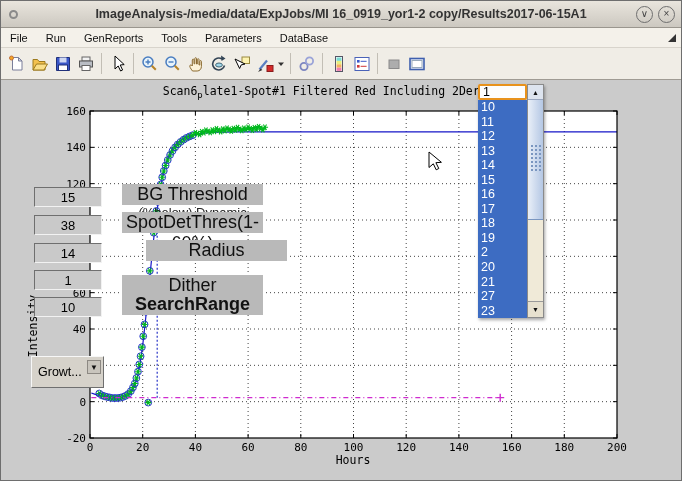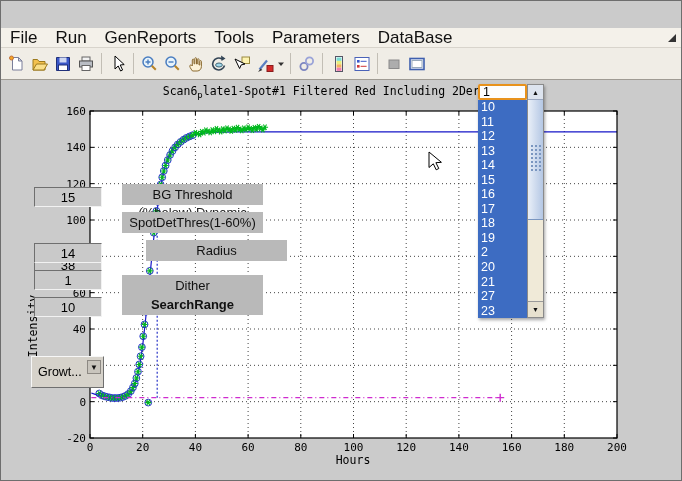--- a/index.html
+++ b/index.html
@@ -9,40 +9,40 @@
   
   .titlebar{position:absolute;top:0;left:0;width:100%;height:27px;
     background:linear-gradient(#e9e5dd,#ccc8c0);border-bottom:1px solid #9a968e;
     text-align:center;line-height:27px;font-size:12.5px;font-weight:bold;color:#333;}
   .tb-ring{position:absolute;left:8px;top:9px;width:9px;height:9px;border:2px solid #8a8a8a;border-radius:50%;}
   .tb-btn{position:absolute;top:5px;width:17px;height:17px;border:1px solid #6e6e6e;border-radius:50%;
     line-height:14px;font-size:10px;font-weight:normal;color:#444;text-align:center;cursor:default;}
   .tb-min{right:28px;} .tb-close{right:6px;}
   
   .menubar{position:absolute;top:27px;left:0;width:100%;height:20px;background:#f4f1ea;
-    border-bottom:1px solid #d8d4cc;font-size:17px;color:#111;}
+    border-bottom:1px solid #d8d4cc;font-size:11px;color:#111;}
   .mitem{display:inline-block;padding:0 9px;line-height:20px;}
   .menu-ovf{position:absolute;right:5px;top:6px;width:0;height:0;
     border-left:8px solid transparent;border-bottom:8px solid #333;}
   
   .toolbar{position:absolute;top:47px;left:0;width:100%;height:32px;background:#f0ede6;
     border-bottom:1px solid #9f9b93;display:flex;align-items:center;padding-left:4px;}
   .ti{width:23px;height:23px;display:flex;align-items:center;justify-content:center;}
   .ti svg{width:20px;height:20px;}
   .ti.narrow{width:10px;} .ti.narrow svg{width:8px;}
   .tsep{width:1px;height:21px;background:#c2beb5;margin:0 4px;}
   
   .figure{position:absolute;top:79px;left:0;width:682px;height:402px;background:#cbcbcb;}
   #plot{position:absolute;top:0;left:0;}
   
   .ebox{position:absolute;left:33px;width:68px;height:20px;background:#c9c9c9;
     border:1px solid;border-color:#6f6f6f #f2f2f2 #f2f2f2 #6f6f6f;
     text-align:center;font:13px "Liberation Sans",sans-serif;color:#000;padding:0;}
   .lpanel{position:absolute;left:121px;width:141px;height:21px;background:#b9b9b9;
-    text-align:center;line-height:21px;font-size:13px;color:#111;}
+    text-align:center;line-height:21px;font-size:18px;color:#111;}
   .subclip{position:absolute;left:121px;width:141px;height:8px;overflow:hidden;
     text-align:center;font-size:13px;color:#222;}
   
   .btn3d{position:absolute;left:30px;background:#d6d2ca;border:1px solid;
     border-color:#f7f7f7 #6f6f6f #6f6f6f #f7f7f7;font-size:12.5px;color:#000;
     text-align:center;padding:0;}
   .gbtn{top:276px;width:73px;height:32px;line-height:19px;text-align:left;padding-left:6px;}
   .gcaret{position:absolute;right:2px;top:3px;width:14px;height:14px;background:#c9c5bd;
     border:1px solid #8d8983;font-size:8px;line-height:13px;text-align:center;color:#111;}
   .cbtn{top:299px;width:73px;height:20px;line-height:18px;}
@@ -64,20 +64,26 @@
   .dn{height:16px;background:#e7e1cf;border-top:1px solid #999;
     font-size:7px;line-height:16px;text-align:center;color:#111;}
   
   .mcursor{position:absolute;left:427px;top:71px;z-index:9;}
 </style>
 </head>
 <body>
 
 <div class="window">
 
+  <div class="titlebar">
+    <span class="tb-ring"></span>
+    <span>ImageAnalysis-/media/data/ExpJobs/MI 16_0919_yor1-2 copy/Results2017-06-15A1</span>
+    <span class="tb-btn tb-min">∨</span>
+    <span class="tb-btn tb-close">×</span>
+  </div>
 
   <div class="menubar">
     <span class="mitems"><span class="mitem">File</span><span class="mitem">Run</span><span class="mitem">GenReports</span><span class="mitem">Tools</span><span class="mitem">Parameters</span><span class="mitem">DataBase</span></span>
     <span class="menu-ovf"></span>
   </div>
 
   <div class="toolbar">
     <span class="ti">
         <svg viewBox="0 0 20 20">
           <path d="M5.5 3.5h6l3.5 3.5v9h-9.5z" fill="#fff" stroke="#7a7f9a"></path>
@@ -417,21 +423,21 @@
         <text x="85" y="35" text-anchor="end" font-family="DejaVu Sans Mono, monospace" font-size="11" fill="#000">160</text>
         <text x="341" y="15" text-anchor="middle" font-family="DejaVu Sans Mono, monospace" font-size="11.5" fill="#000"><tspan>Scan6</tspan><tspan dy="3" font-size="9">p</tspan><tspan dy="-3" font-size="11.5">late1-Spot#1 Filtered Red Including 2Deriv Blu</tspan></text>
         <text x="352" y="384" text-anchor="middle" font-family="DejaVu Sans Mono, monospace" font-size="11.5" fill="#000">Hours</text>
         <text transform="translate(36,246) rotate(-90)" text-anchor="middle" font-family="DejaVu Sans Mono, monospace" font-size="11.5" fill="#000">Intensity</text>
       </svg>
 
     <div id="fieldrows">
         <input class="ebox" value="15" style="top: 107px;">
         <div class="lpanel" style="top: 104px;">BG Threshold</div>
         <div class="subclip" style="top: 125px;">(%below) Dynamic</div>
-        <input class="ebox" value="38" style="top: 135px; margin-top: 40px;">
+        <input class="ebox" value="38" style="top: 135px;">
         <div class="lpanel" style="top: 132px;">SpotDetThres(1-60%)</div>
         <input class="ebox" value="14" style="top: 163px;">
         <div class="lpanel" style="top: 160px; margin-left: 24px;">Radius</div>
         <input class="ebox" value="1" style="top: 190px;">
         <div class="lpanel" style="top: 195px;">Dither</div>
         <input class="ebox" value="10" style="top: 217px;">
         <div class="lpanel" style="top: 214px; font-weight: bold;">SearchRange</div>
       </div>
 
     <button class="btn3d gbtn">

